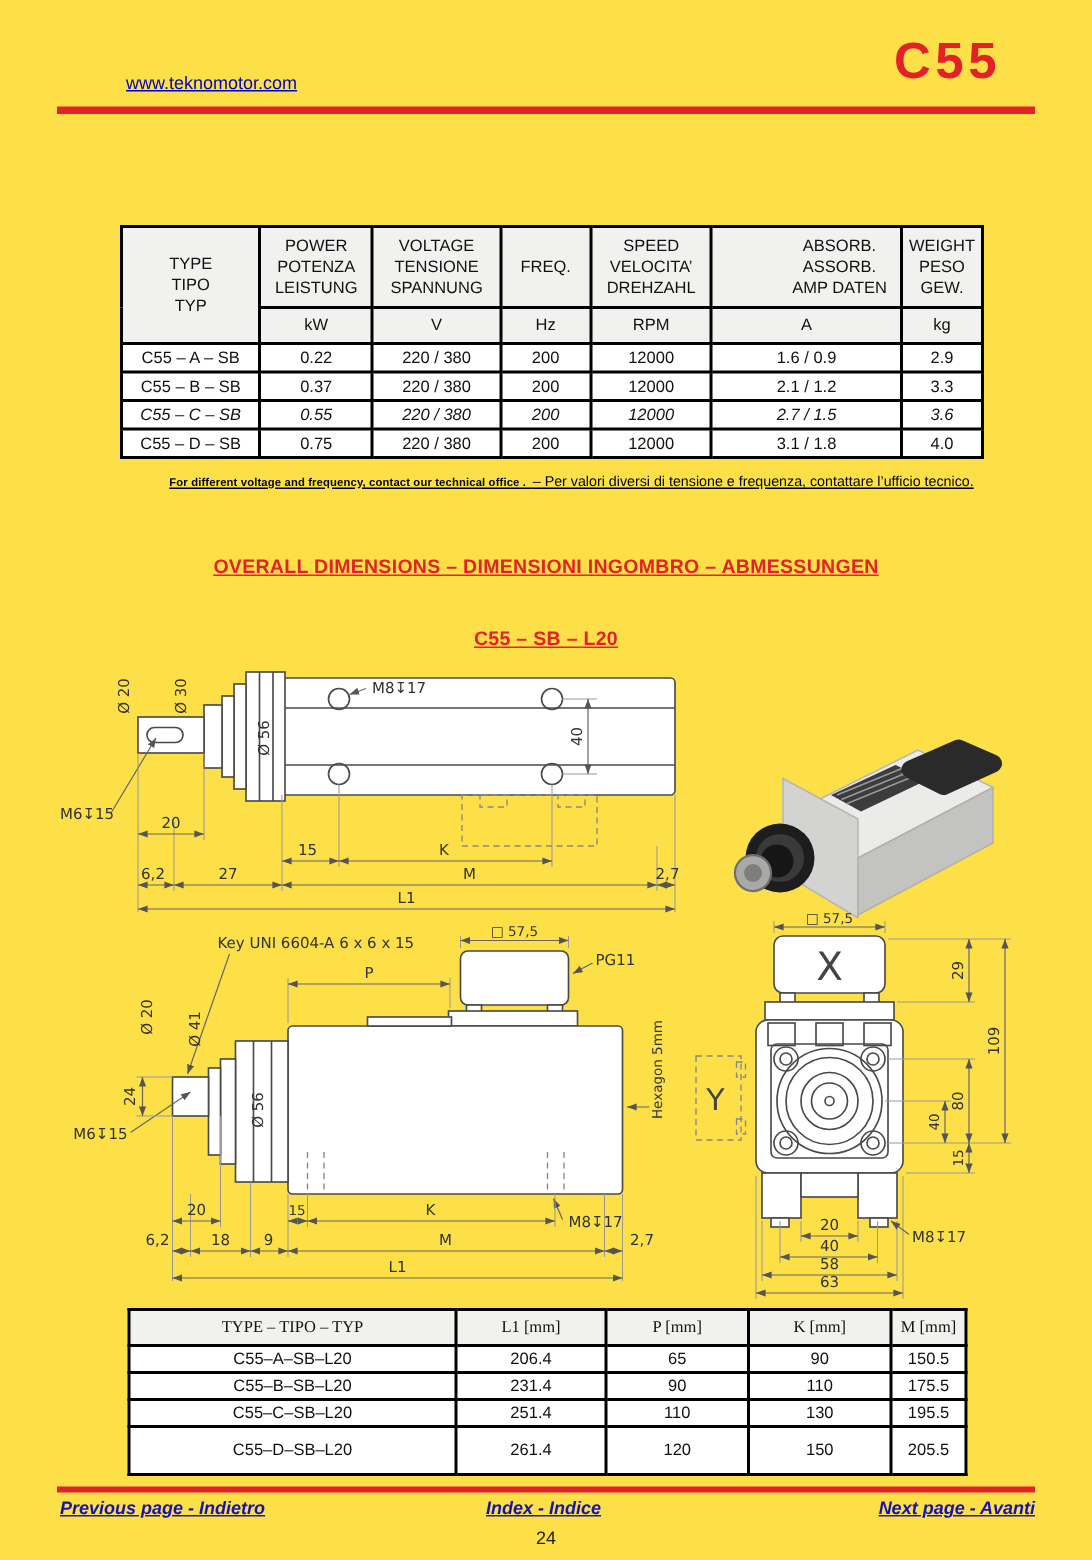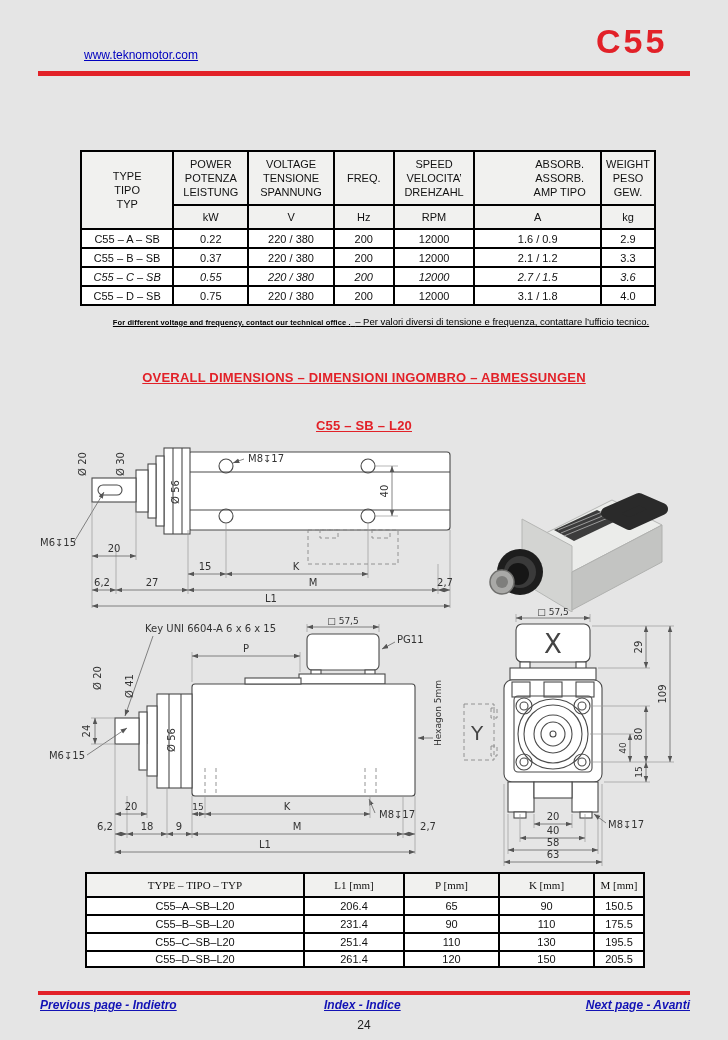--- a/index.html
+++ b/index.html
@@ -1,16 +1,16 @@
 <!DOCTYPE html>
 <html><head>
 <meta charset="utf-8">
 <style>
   html,body{margin:0;padding:0;background:#fff;}
-  #page{position:relative;width:728px;height:1040px;background:#e5e5e5;overflow:hidden;
+  #page{position:relative;width:728px;height:1040px;background:#fde047;overflow:hidden;
         font-family:"Liberation Sans",sans-serif;color:#111;}
   .abs{position:absolute;}
   a.link{color:#0000bf;text-decoration:underline;font-size:12px;}
   .model{color:#e22128;font-weight:bold;font-size:34px;letter-spacing:3px;font-family:"Liberation Sans",sans-serif;}
   .rule{position:absolute;background:#e22128;}
   .rtitle{position:absolute;left:0;width:728px;text-align:center;color:#e22128;font-weight:bold;
           font-size:13px;letter-spacing:0.2px;}
   .rtitle span{text-decoration:underline;}
   table{border-collapse:collapse;background:#fff;}
   table.dt{font-size:11px;}
@@ -63,21 +63,21 @@
         <span class="hl">FREQ.</span>
       </td>
       <td style="width:76px;">
         <span class="hl">SPEED</span>
         <span class="hl">VELOCITA’</span>
         <span class="hl">DREHZAHL</span>
       </td>
       <td style="width:84px;padding-left:48px;">
         <span class="hl">ABSORB.</span>
         <span class="hl">ASSORB.</span>
-        <span class="hl">AMP TIPO</span>
+        <span class="hl">AMP DATEN</span>
       </td>
       <td>
         <span class="hl">WEIGHT</span>
         <span class="hl">PESO</span>
         <span class="hl">GEW.</span>
       </td>
     </tr>
     <tr style="height:24px;" class="hdr">
       <td>kW</td>
       <td>V</td>
@@ -428,21 +428,21 @@
       <td>110</td>
       <td>175.5</td>
     </tr>
     <tr style="height:18px;">
       <td class="ltxt">C55–C–SB–L20</td>
       <td>251.4</td>
       <td>110</td>
       <td>130</td>
       <td>195.5</td>
     </tr>
-    <tr style="height:16px;">
+    <tr style="height:32px;">
       <td class="ltxt">C55–D–SB–L20</td>
       <td>261.4</td>
       <td>120</td>
       <td>150</td>
       <td>205.5</td>
     </tr>
   </tbody>
     </table>
 
   <div class="rule" style="left:38px;top:991px;width:652px;height:4px;"></div>

